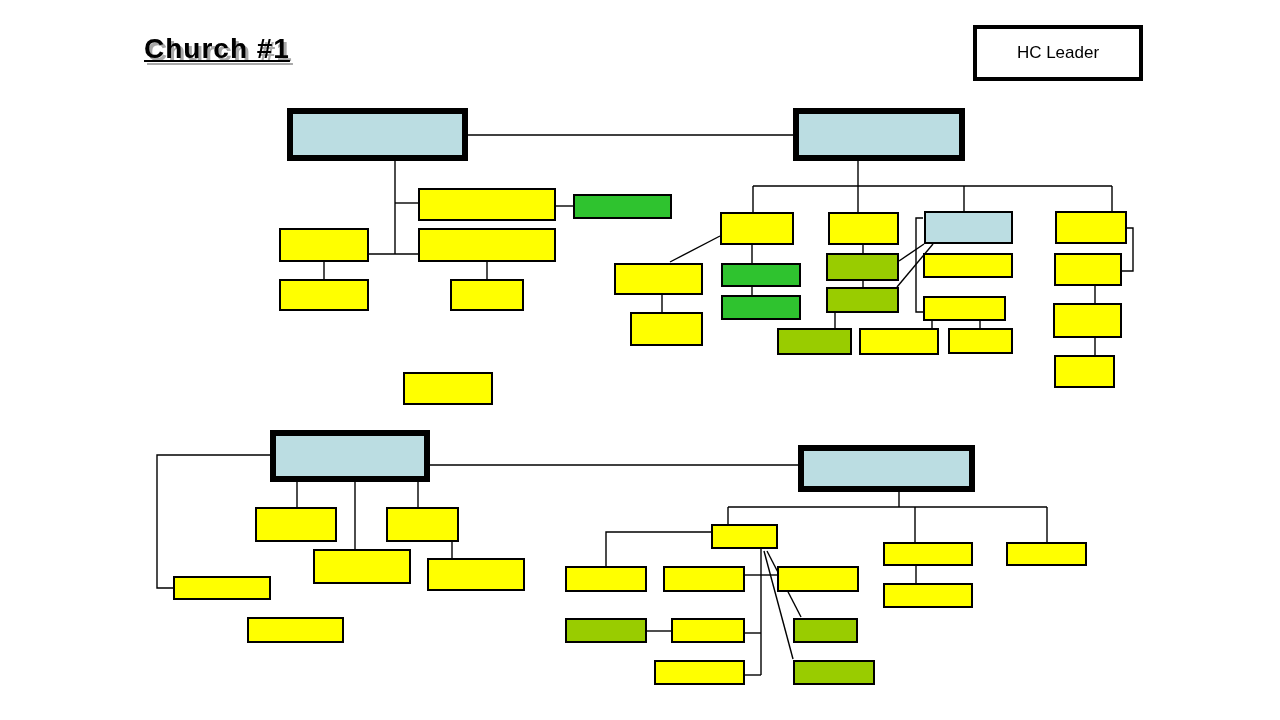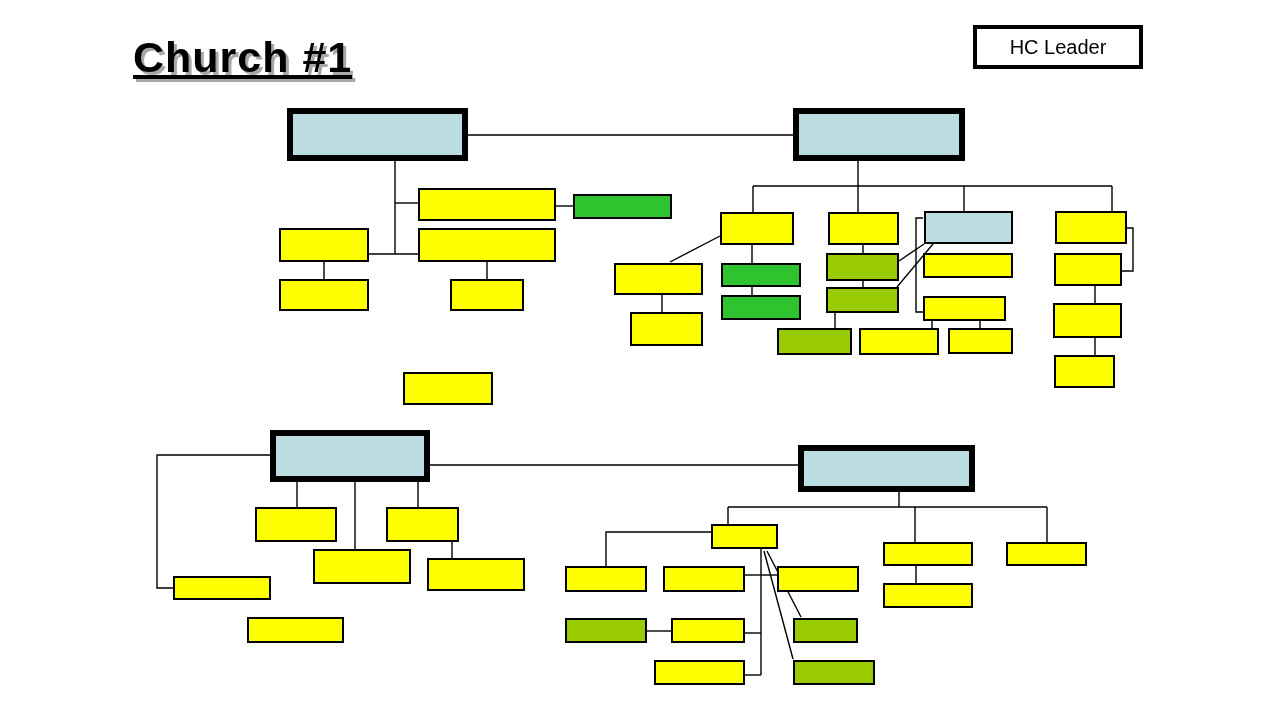--- a/index.html
+++ b/index.html
@@ -1,32 +1,32 @@
 <!DOCTYPE html>
 <html><head>
 <meta charset="utf-8">
 <style>
   html,body { margin:0; padding:0; background:#ffffff; }
   .stage {
     position:relative; width:1280px; height:720px; background:#ffffff;
     overflow:hidden; font-family:"Liberation Sans", sans-serif;
   }
   .slide-title {
-    position:absolute; left:133px; top:33px;
-    font-size:43px; font-weight:bold; color:#000;
+    position:absolute; left:144px; top:33px;
+    font-size:28px; font-weight:bold; color:#000;
     text-decoration:underline;
     text-shadow:3px 3px 0 #a8a8a8;
     letter-spacing:1px;
     white-space:nowrap;
   }
   .legend-box {
-    position:absolute; left:973px; top:25px; width:170px; height:44px;
+    position:absolute; left:973px; top:25px; width:170px; height:56px;
     box-sizing:border-box; border:4px solid #000; background:#ffffff;
     display:flex; align-items:center; justify-content:center;
-    font-size:20px; color:#000;
+    font-size:17px; color:#000;
   }
   svg.lines { position:absolute; left:0; top:0; width:1280px; height:720px; }
   .node {
     position:absolute; box-sizing:border-box;
     border:2px solid #000;
   }
   .node.thick { border-width:6px; }
 </style>
 </head>
 <body>

